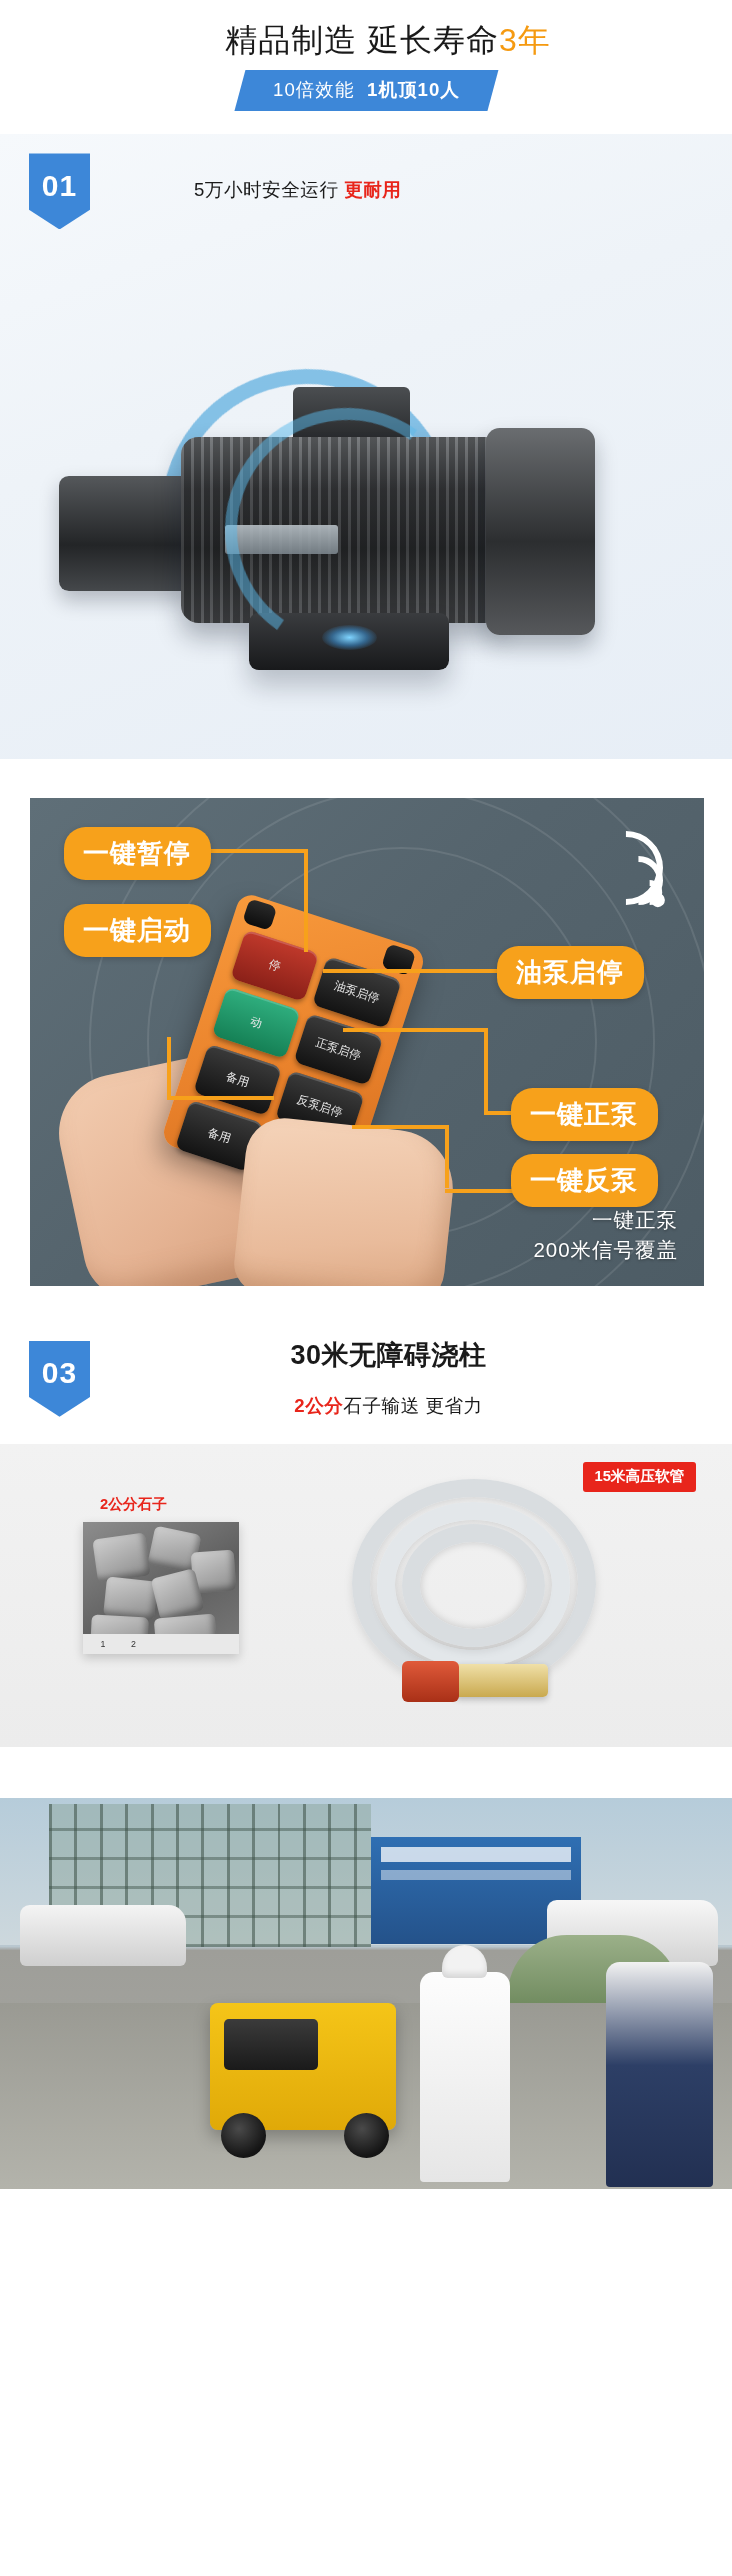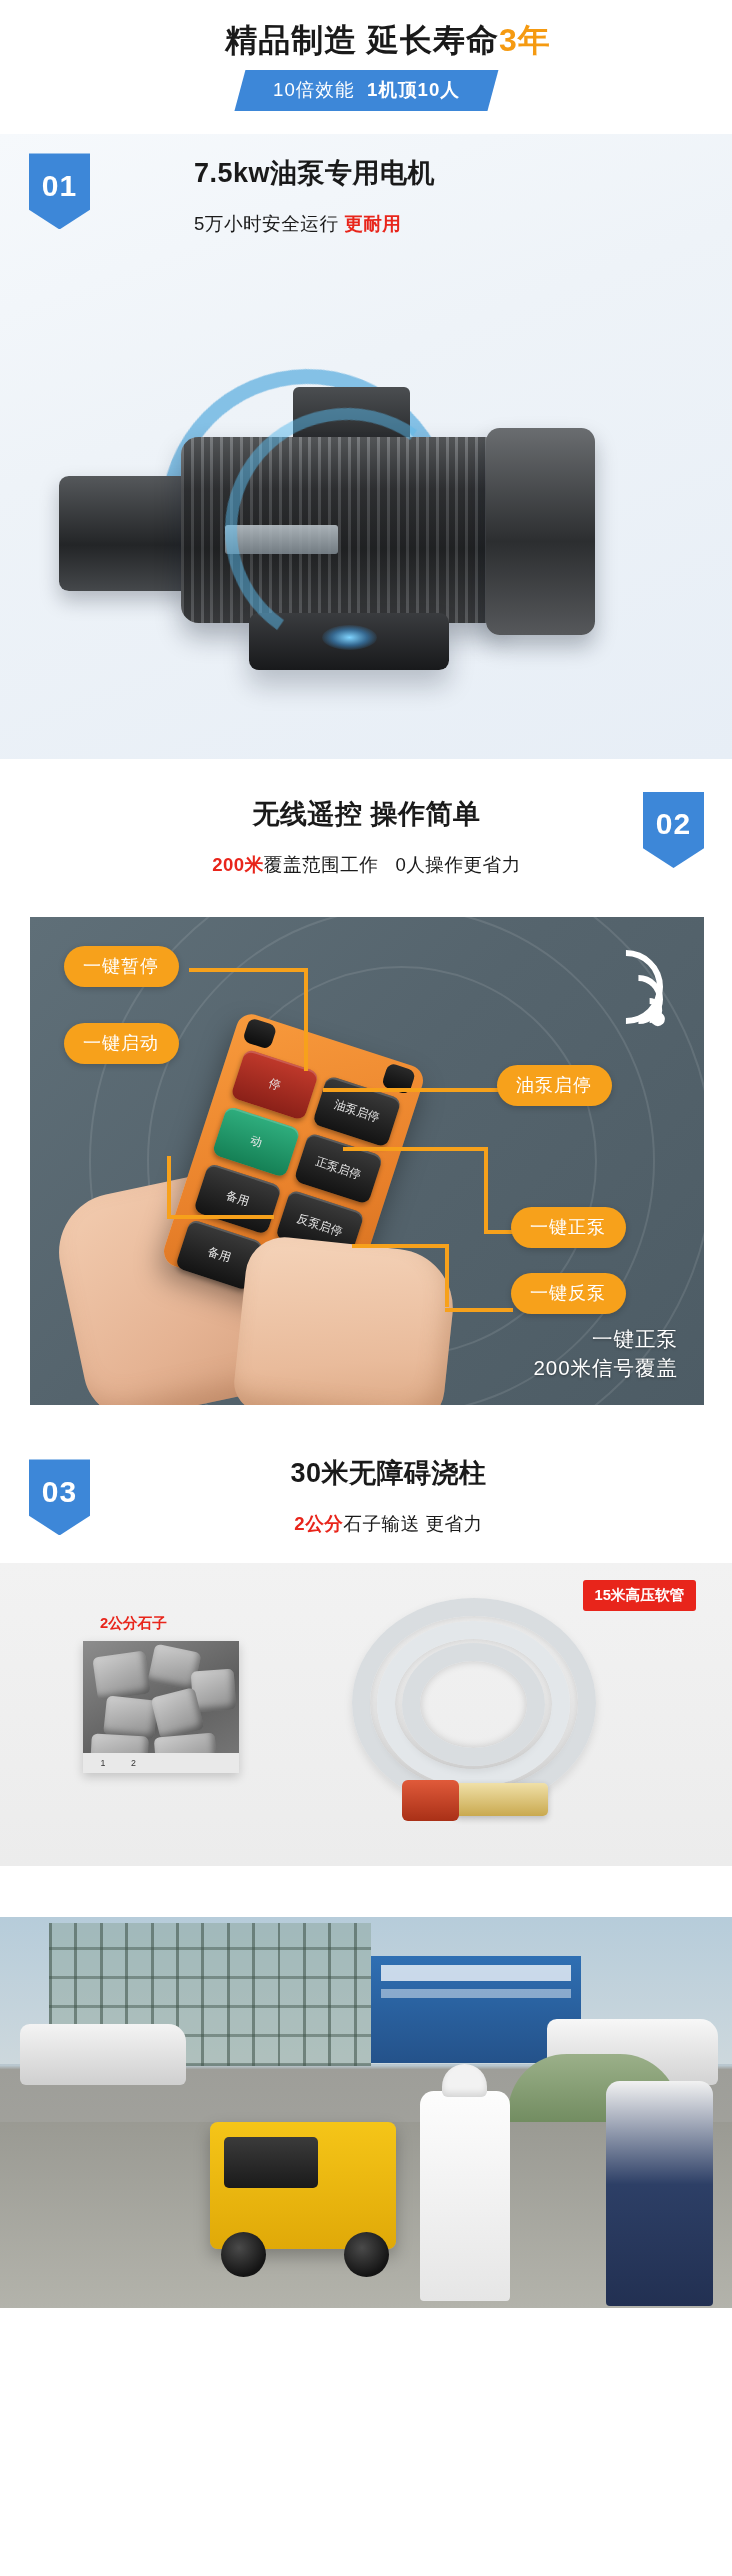--- a/index.html
+++ b/index.html
@@ -5,21 +5,21 @@
   * { margin:0; padding:0; box-sizing:border-box; }
   html,body { background:#ffffff; }
   body {
     width:733px; height:2576px; position:relative; overflow:hidden;
     font-family:"Liberation Sans","DejaVu Sans",sans-serif;
     color:#1a1a1a;
   }
 
   
   .header { width:733px; padding-top:21.5px; text-align:center; background:#fff; }
-  .header-title { font-size:32px; font-weight:bold; letter-spacing:1px; line-height:1.15;margin-left:43px; }
+  .header-title { font-size:32px; font-weight:normal; letter-spacing:1px; line-height:1.15;margin-left:43px; }
   .header-title .hl { color:#f59a11; }
   .banner-wrap { margin-top:11.7px; display:flex; justify-content:center; }
   .banner {
     background:#3d87d8; color:#fff; font-size:18.6px; font-weight:bold;
     padding:6.8px 33px 7.8px 33px; letter-spacing:1px;
     transform:skewX(-15deg);
   }
   .banner span { display:inline-block; transform:skewX(15deg); }
   .banner .thin { font-weight:normal; }
   .badge {
@@ -65,21 +65,21 @@
 
   
   .s2 { position:relative; width:733px; margin-top:39px; }
   .s2 .head { position:relative; width:733px; height:107px; }
   .s2 .txt { position:absolute; left:0; right:0; top:0; text-align:center; }
   .s2 .badge { position:absolute; right:29px; top:-5.9px; }
   .s2 .photo { position:relative; margin:11.7px auto 0 auto; width:674px; height:488px; overflow:hidden;
       background:linear-gradient(135deg,#5f6f78 0%,#55646d 45%,#4d5c65 100%); }
   .ring { position:absolute; border-radius:50%; border:2px solid rgba(255,255,255,.10); }
   .lbl-l, .lbl-r {
-      position:absolute; background:#f7a11b; color:#fff; font-size:18px; font-weight:normal;
+      position:absolute; background:#f7a11b; color:#fff; font-size:26px; font-weight:bold;
       border-radius:21.5px; padding:8.8px 19.5px; letter-spacing:1px; white-space:nowrap;
       box-shadow:0 2px 5.9px rgba(0,0,0,.18); }
   .conn { position:absolute; border:2px solid #f7a11b; }
   .hand { position:absolute; left:39px; top:264px; width:225px; height:225px; border-radius:59px 39px 29px 49px;
       background:linear-gradient(150deg,#f3cdb1,#e5b393 60%,#d59f7c); transform:rotate(-12deg);
       box-shadow:inset -9.8px -15.6px 25.4px rgba(150,95,60,.35);}
   .hand2 { position:absolute; left:210px; top:327px; width:210px; height:176px; border-radius:39px 59px 39px 29px;
       background:linear-gradient(170deg,#f5d4ba,#e9bb9b 65%,#d9a47f); transform:rotate(6deg);
       box-shadow:inset -7.8px -13.7px 21.5px rgba(150,95,60,.30);}
   .remote { position:absolute; left:166px; top:117px; width:195px; height:264px; border-radius:15.6px;
@@ -178,21 +178,20 @@
     <div class="banner">
       <span class="thin">10倍效能</span><span>&nbsp;&nbsp;</span><span>1机顶10人</span>
     </div>
   </div>
 </div>
 
 <div class="s1">
   <div class="head">
     <div class="badge">01</div>
     <div class="txt">
-      <div class="sec-title">7.5kw油泵专用电机</div>
       <div class="sec-sub">
         <span class="norm">5万小时安全运行</span>
         <span class="red">更耐用</span>
       </div>
     </div>
   </div>
   <div class="stage">
     <div class="swirl sw1"></div>
     <div class="motor-pump"></div>
     <div class="motor-box"></div>
@@ -201,30 +200,20 @@
       </div>
     <div class="motor-plate"></div>
     <div class="motor-cap"></div>
     <div class="motor-foot"></div>
     <div class="motor-glow"></div>
     <div class="swirl sw2"></div>
   </div>
 </div>
 
 <div class="s2">
-  <div class="head">
-    <div class="txt">
-      <div class="sec-title">无线遥控 操作简单</div>
-      <div class="sec-sub">
-        <span class="red">200米</span><span class="norm">覆盖范围工作</span>
-        <span>&nbsp;&nbsp;</span><span class="norm">0人操作更省力</span>
-      </div>
-    </div>
-    <div class="badge">02</div>
-  </div>
 
   <div class="photo">
     <div class="ring" style="width:625px;height:625px;left:59px;top:-68px;"></div>
     <div class="ring" style="width:508px;height:508px;left:117px;top:-9.8px;"></div>
     <div class="ring" style="width:391px;height:391px;left:176px;top:49px;"></div>
 
     <div class="wifi">
       <i class="w3"></i>
         <i class="w2"></i>
         <i class="w1"></i>

